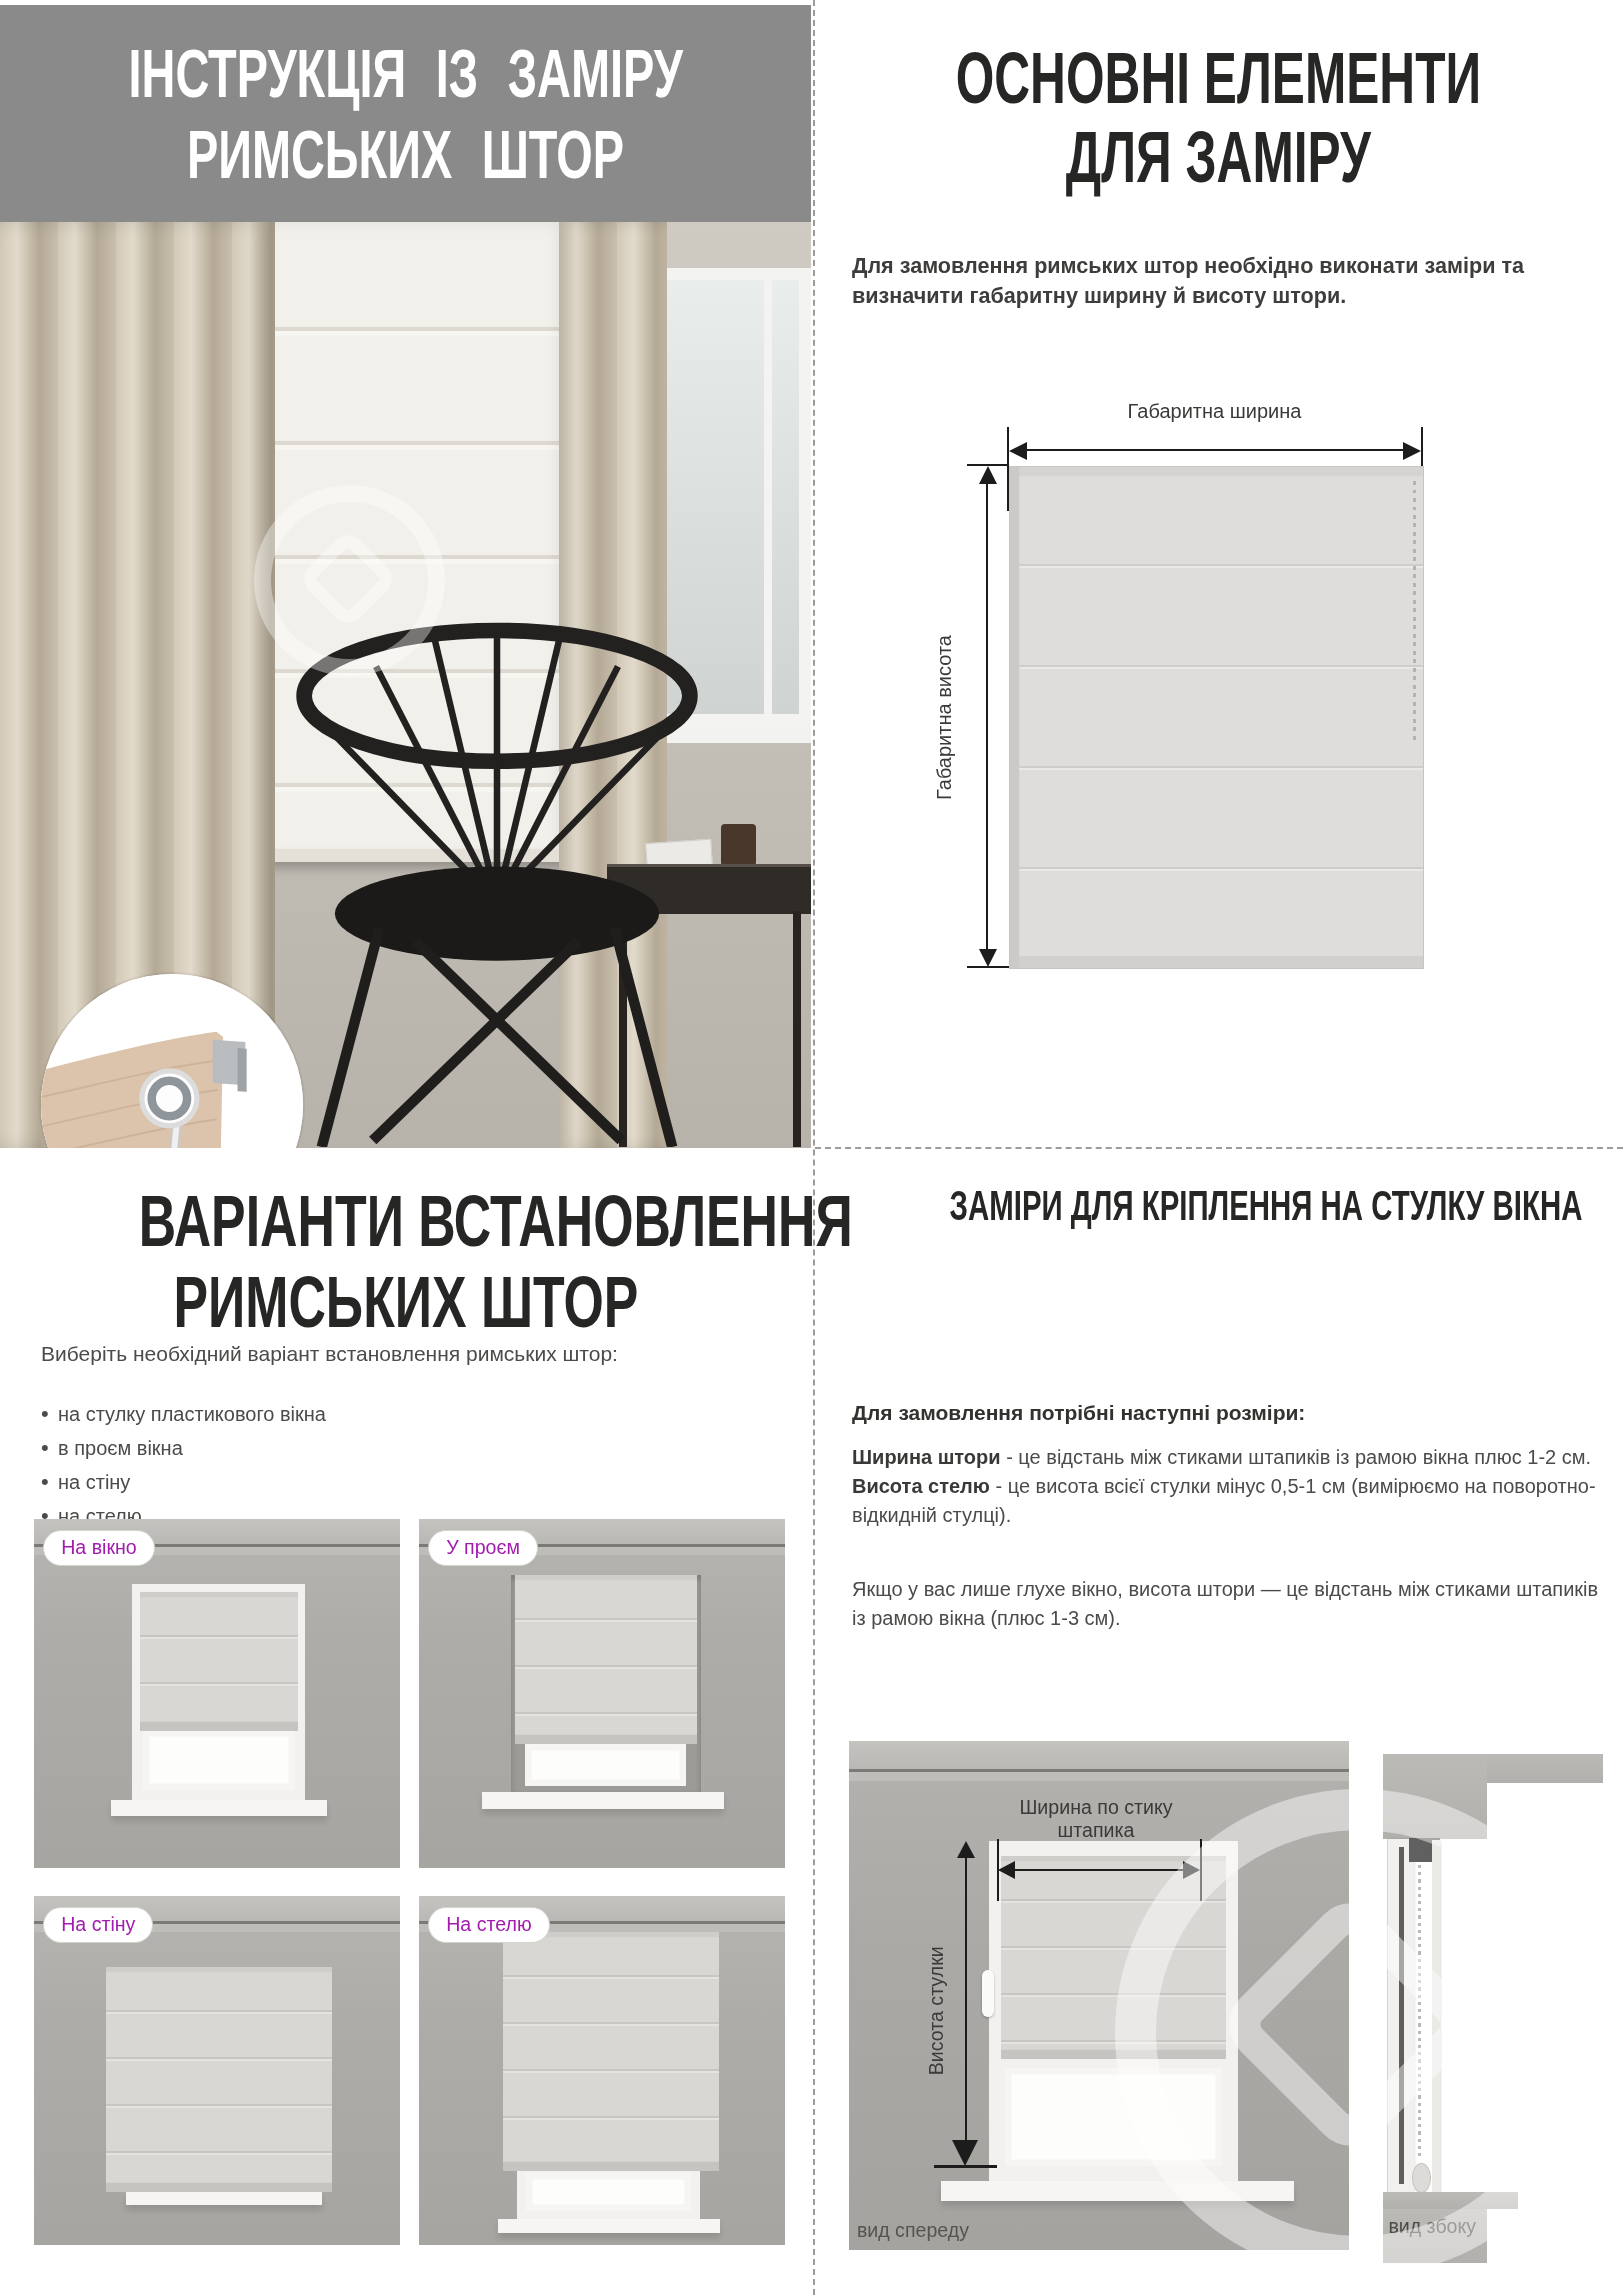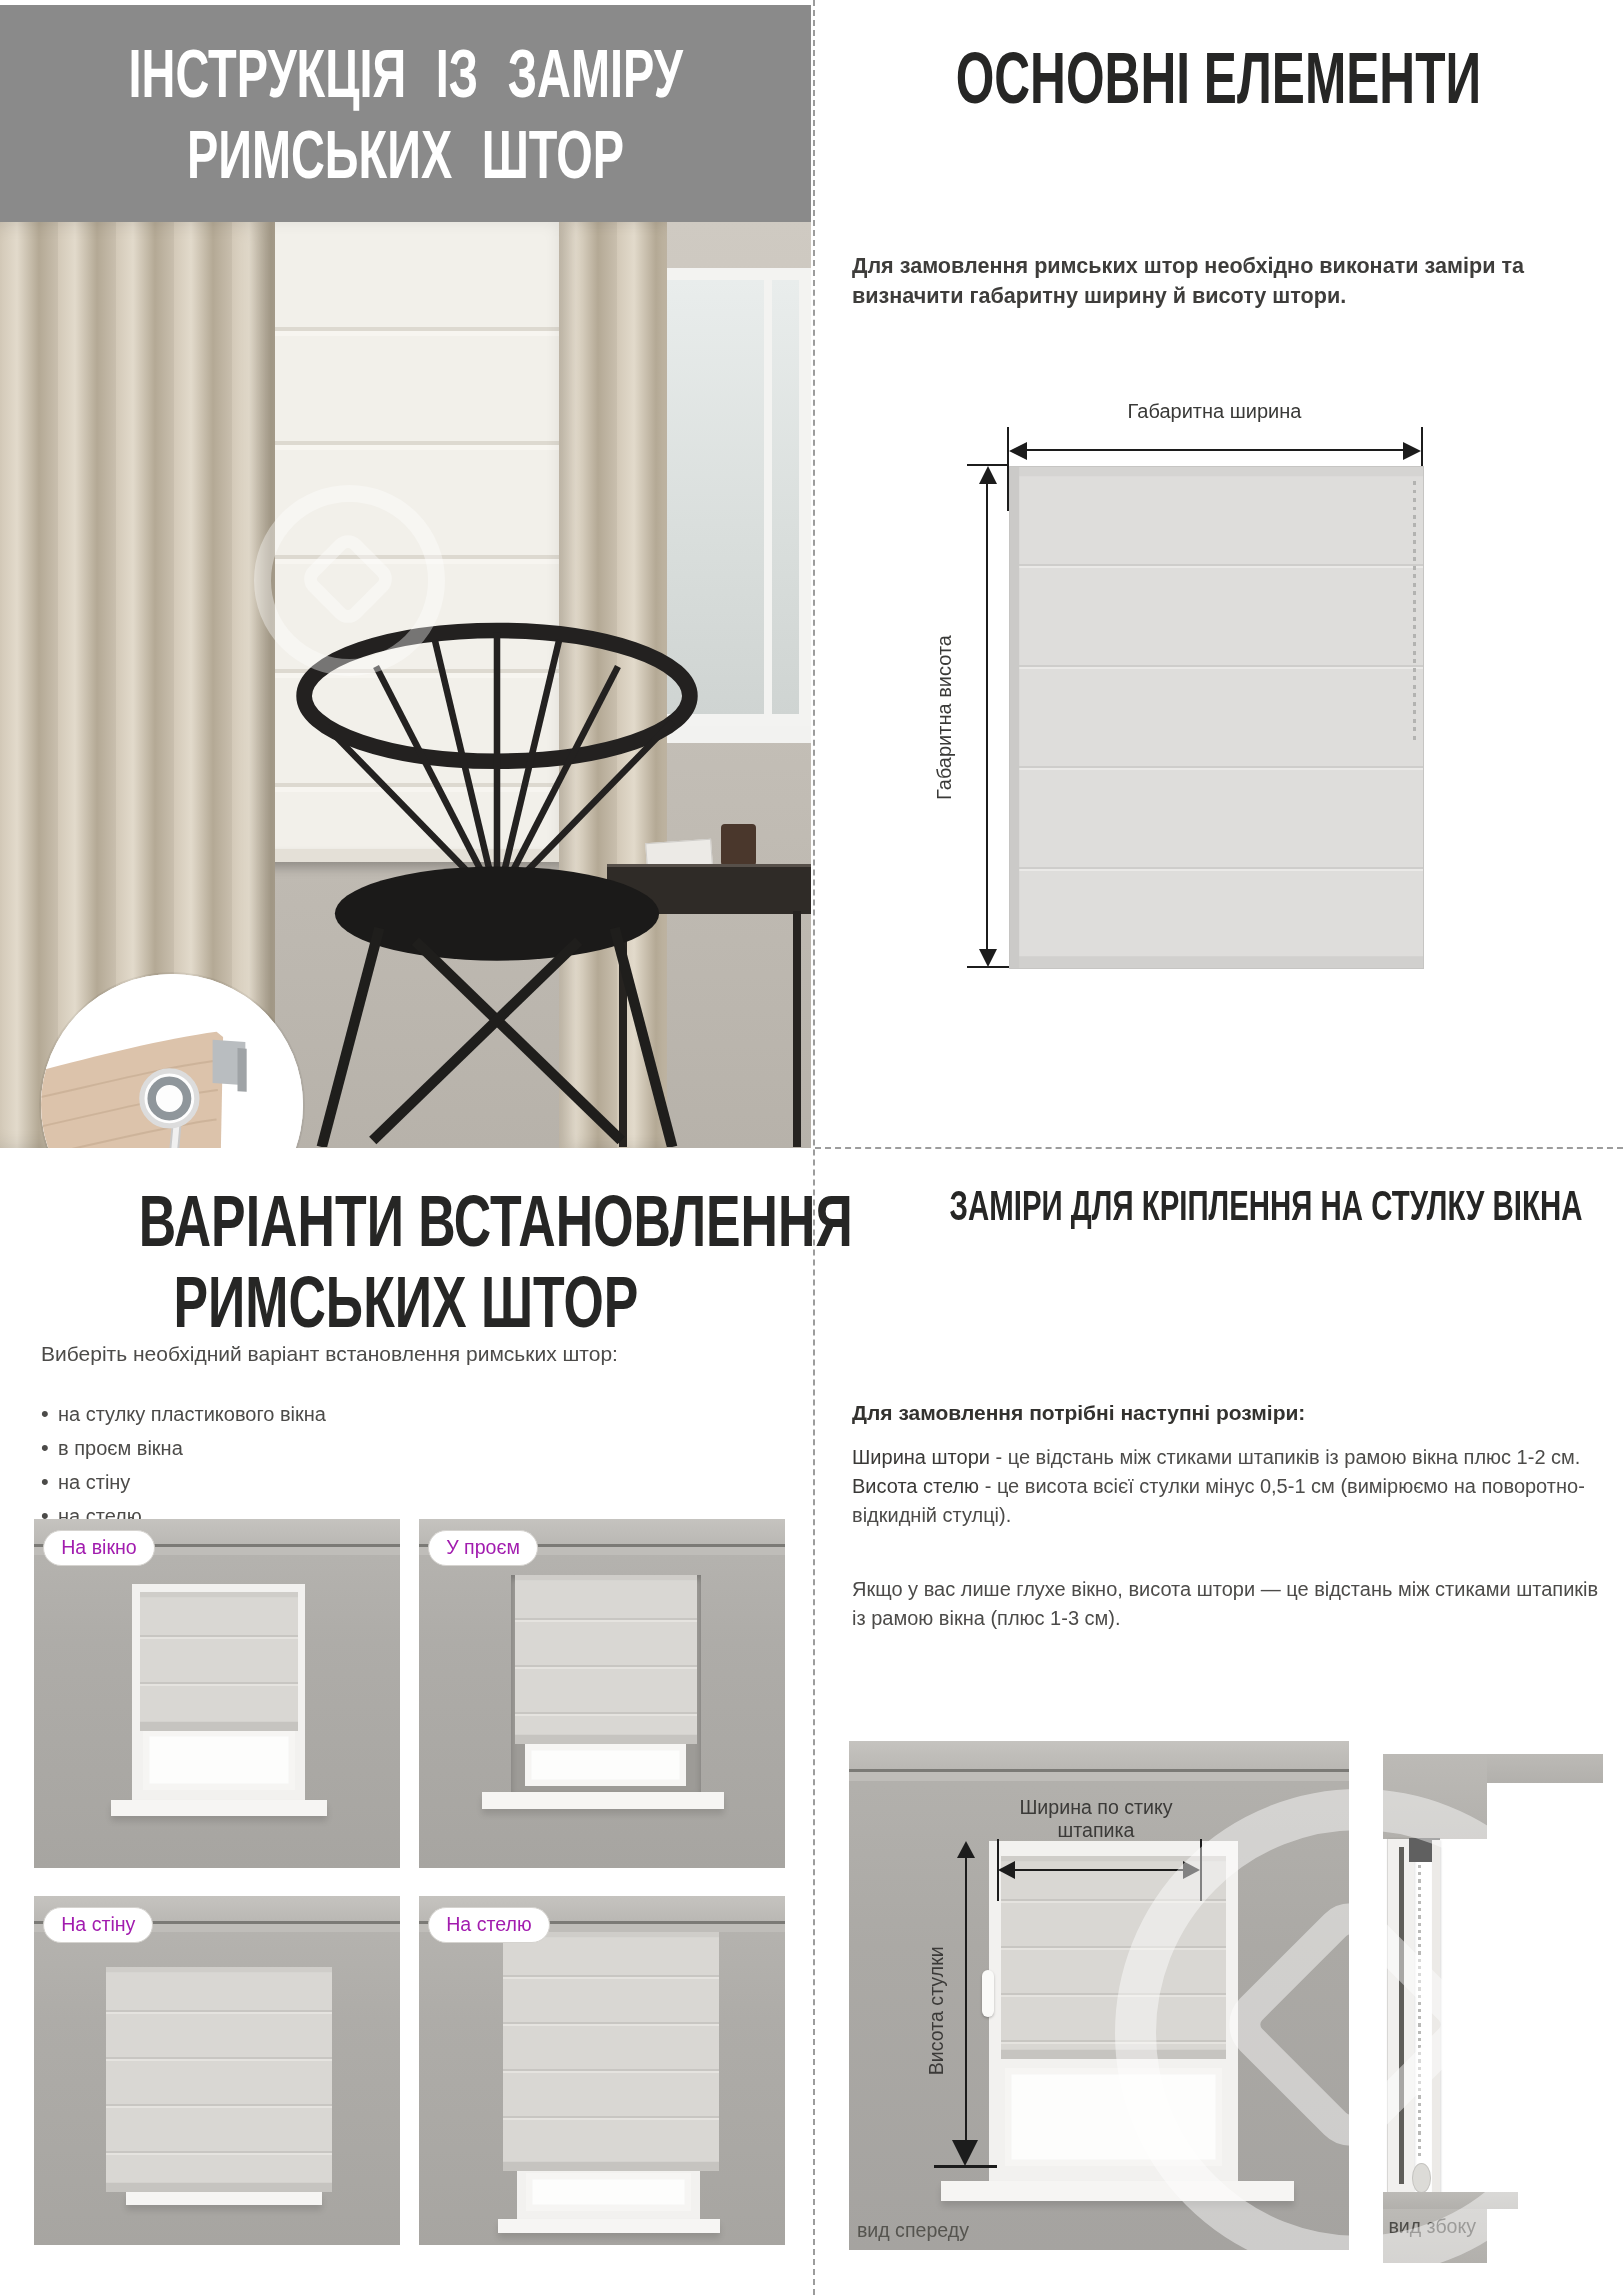--- a/index.html
+++ b/index.html
@@ -41,21 +41,21 @@
   .ph-cup{position:absolute;left:721px;top:602px;width:35px;height:42px;background:#4a372c;border-radius:3.9px;}
   .ph-book{position:absolute;left:646px;top:619px;width:64px;height:23.6px;background:#eceae6;transform:rotate(-4deg);border:0.7px solid #cfcdc9;}
   .ph-ring{position:absolute;left:561px;top:450px;width:46px;height:46px;border:5.9px solid #d8cdb4;border-radius:50%;}
   .wm-ring{position:absolute;border-radius:50%;}
   .wm-glyph{position:absolute;border-radius:17px;transform:rotate(45deg);}
   .inset{position:absolute;left:41px;top:752px;width:262px;height:262px;border-radius:50%;background:#fff;
          box-shadow:0 0 0 2px rgba(0,0,0,.06);overflow:hidden;}
 
   
   .body-txt{color:#4c4b49;}
-  .b{font-weight:400;color:#3a3937;}
+  .b{font-weight:700;color:#3a3937;}
 
   
   .tr-title{position:absolute;left:814px;top:38px;width:809px;text-align:center;}
   .tr-title .line{font-size:73px;line-height:79px;}
   .tr-intro{position:absolute;left:852px;top:251px;width:752px;font-size:21.6px;line-height:30px;font-weight:700;color:#3e3d3b;}
   .arrow-line{position:absolute;background:#1c1c1c;}
   .tick{position:absolute;background:#1c1c1c;}
   .ah{position:absolute;width:0;height:0;}
   .d-wlabel{position:absolute;left:1007px;top:400px;width:415px;text-align:center;font-size:20px;color:#3a3a38;}
   .d-blind{position:absolute;left:1009px;top:466px;width:413px;height:501px;border:0.7px solid #c6c5c3;
@@ -174,20 +174,21 @@
         <path d="M 208 215 C 202 300 192 360 187 400" stroke="#c9c9c9" stroke-width="15" fill="none"></path>
         <path d="M 208 215 C 202 300 192 360 187 400" stroke="#f0f0f0" stroke-width="9" fill="none"></path>
         <circle cx="196" cy="190" r="42" fill="#fdfdfd" stroke="#dcdcdc" stroke-width="8"></circle>
         <circle cx="196" cy="190" r="27" fill="#fdfdfd" stroke="#8f969b" stroke-width="13"></circle>
       </svg>
     </div>
   </div>
 
   <div class="tr-title title-dark">
     <div class="line"><span class="cond">ОСНОВНІ ЕЛЕМЕНТИ</span></div>
+    <div class="line"><span class="cond">ДЛЯ ЗАМІРУ</span></div>
   </div>
   <div class="tr-intro">Для замовлення римських штор необхідно виконати заміри та визначити габаритну ширину й висоту штори.</div>
 
   <div class="d-wlabel">Габаритна ширина</div>
   <div class="tick" style="left:1007px;top:427px;width:2px;height:84px;"></div>
   <div class="tick" style="left:1421px;top:427px;width:2px;height:84px;"></div>
   <div class="arrow-line" style="left:1018px;top:449px;width:394px;height:2px;"></div>
   <div class="ah" style="left:1009px;top:442px;border-top:9.2px solid transparent;border-bottom:9.2px solid transparent;border-right:18.3px solid #1c1c1c;"></div>
   <div class="ah" style="left:1403px;top:442px;border-top:9.2px solid transparent;border-bottom:9.2px solid transparent;border-left:18.3px solid #1c1c1c;"></div>
 

